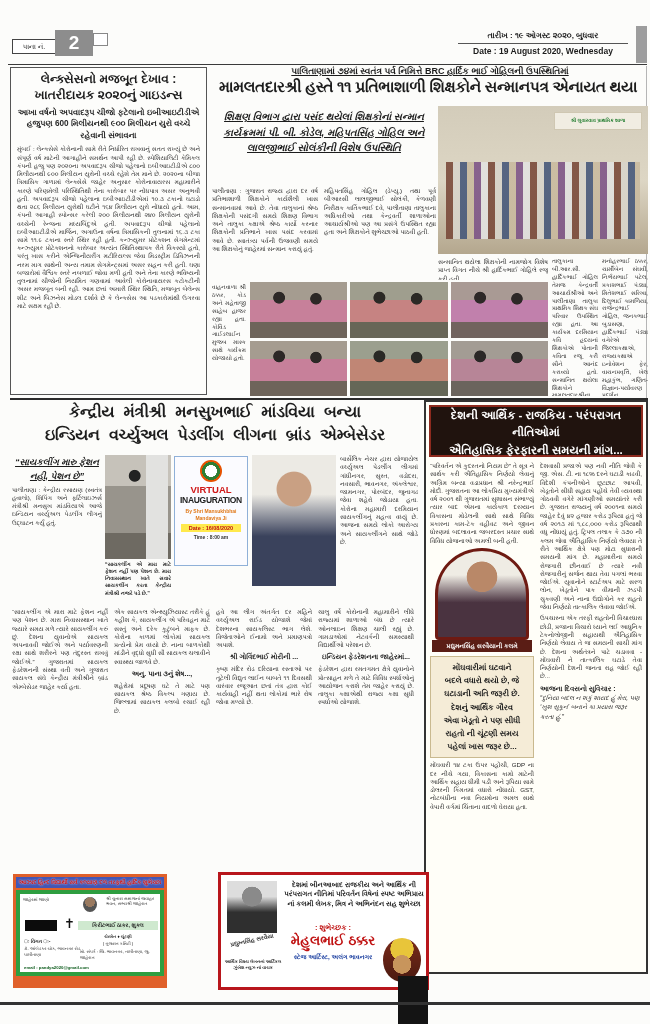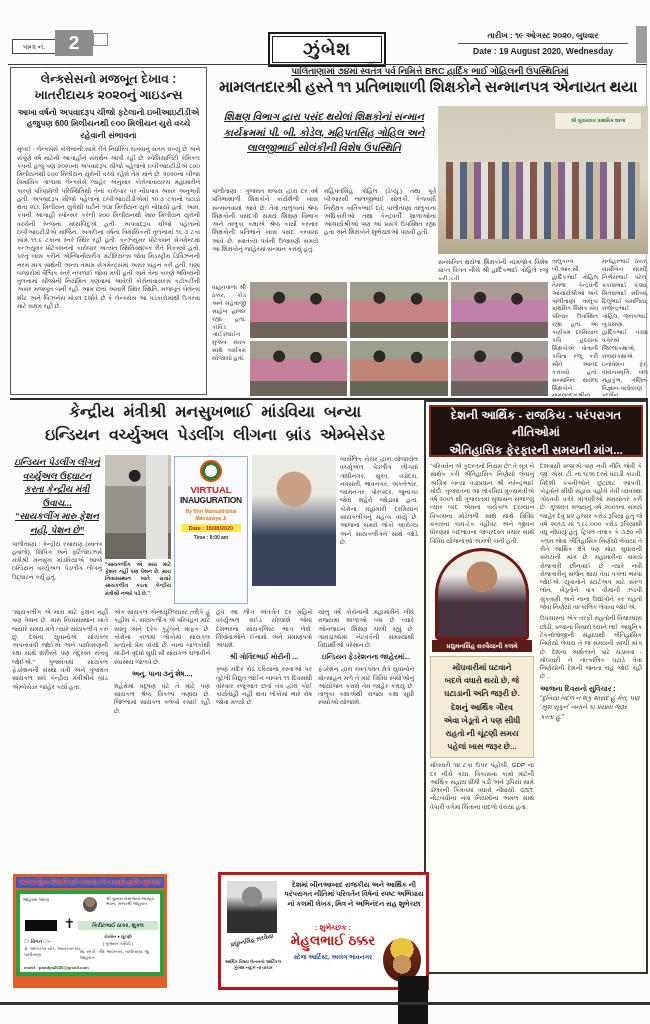--- a/index.html
+++ b/index.html
@@ -71,21 +71,21 @@
      line-height:1.45;letter-spacing:-0.3px;font-family:Liberation Mono, monospace;}
   #m-standcol{left:12px;top:456px;width:90px;height:148px;}
   .m-stand{font-size:9px;font-weight:bold;font-style:italic;text-align:center;line-height:1.5;
      text-decoration:underline;}
   .m-intro{font-size:6.1px;margin-top:3px;}
   #m-cyclephoto{left:105px;top:455px;width:66px;height:104px;
      background:radial-gradient(circle at 45% 20%,#222 0 6%,transparent 7%),
      linear-gradient(90deg,transparent 62%,#e2e2e0 62% 96%,transparent 96%),
      linear-gradient(180deg,#c6c2ba 0 30%,#98948c 30% 75%,#6e6a62 75%);}
   #m-cyclecap{left:105px;top:561px;width:66px;height:46px;font-size:5.3px;font-weight:bold;line-height:1.35;}
-  #m-virtual{left:174px;top:456px;width:74px;height:148px;background:#fbfbff;border:1px solid #8fb0d8;
+  #m-virtual{left:174px;top:456px;width:74px;height:110px;background:#fbfbff;border:1px solid #8fb0d8;
      text-align:center;box-sizing:border-box;padding-top:3px;}
   #m-vlogo{width:22px;height:22px;border-radius:50%;margin:0 auto;
      background:radial-gradient(circle,#fff 0 38%,#2e7d32 39% 58%,#e65100 59% 100%);}
   .v1{color:#d01818;font-weight:bold;font-size:9.5px;margin-top:2px;}
   .v2{color:#222;font-weight:bold;font-size:8.5px;letter-spacing:-0.3px;}
   .vby{color:#e07818;font-size:5px;font-weight:bold;margin-top:3px;line-height:1.3;}
   .vdate{background:#ffe94d;color:#c01010;font-size:5.5px;font-weight:bold;margin:3px 6px 0;padding:1px 0;}
   .vtime{font-size:5px;font-weight:bold;color:#333;margin-top:2px;}
   #m-portrait{left:252px;top:455px;width:84px;height:131px;
      background:radial-gradient(circle at 50% 26%,#c9a083 0 16%,transparent 17%),
@@ -158,24 +158,20 @@
      border-bottom:1px solid #333;box-sizing:border-box;}
 </style>
 </head>
 <body>
 
 <div id="page">
 
   <div class="abs" id="pagenum-label">પાના નં.</div>
   <div class="abs" id="pagenum-box">2</div>
   <div class="abs" id="pagenum-notch"></div>
-  <div class="abs" id="masthead-box">
-    <div id="masthead-inner">ઝુંબેશ</div>
-    <div id="masthead-sub">ન્યુઝ</div>
-  </div>
   <div class="abs" id="date-block">
     <div id="date-gu">તારીખ : ૧૯ ઓગસ્ટ ૨૦૨૦, બુધવાર</div>
     <div id="date-sep"></div>
     <div id="date-en">Date : 19 August 2020, Wednesday</div>
   </div>
   <div class="abs" id="edge-bar"></div>
   <div class="abs rule" id="header-rule"></div>
   <div class="abs" id="right-edge"></div>
 
   <div class="abs" id="lx-box">
@@ -205,21 +201,20 @@
     <div class="ph-cer"></div>
     <div class="ph-cer"></div>
   </div>
   <div class="abs" id="divider1"></div>
 
   <div class="abs" id="m-headline">
     <div>કેન્દ્રીય મંત્રીશ્રી મનસુખભાઈ માંડવિયા બન્યા</div>
     <div>ઇન્ડિયન વર્ચ્યુઅલ પેડલીંગ લીગના બ્રાંડ એમ્બેસેડર</div>
   </div>
   <div class="abs" id="m-standcol">
-    <div class="m-stand">ઇન્ડિયન પેડલીંગ લીગનું વર્ચ્યુઅલ ઉદ્ઘાટન કરતા કેન્દ્રીય મંત્રી ઉવાચ...</div>
     <div class="m-stand">“સાયકલીંગ મારુ ફેશન નહી, પેશન છે”</div>
     <div class="t m-intro">પાલીતાણા : કેન્દ્રીય રસાયણ (સ્વતંત્ર હવાલો), શિપિંગ અને ફર્ટિલાઇઝર્સ મંત્રીશ્રી મનસુખ માંડવિયાએ આજે ઇન્ડિયન વર્ચ્યુઅલ પેડલીંગ લીગનું ઉદ્ઘાટન કર્યું હતું.</div>
   </div>
   <div class="abs photo" id="m-cyclephoto"></div>
   <div class="abs t" id="m-cyclecap">“સાયકલીંગ એ મારા માટે ફેશન નહીં પણ પેશન છે. મારા નિવાસસ્થાન ખાતે સવારે સાયકલીંગ કરતા કેન્દ્રીય મંત્રીશ્રી નજરે પડે છે.”</div>
   <div class="abs" id="m-virtual">
     <div id="m-vlogo"></div>
     <div class="v1">VIRTUAL</div>
     <div class="v2">INAUGURATION</div>
     <div class="vby">By Shri Mansukhbhai Mandaviya Ji</div>

